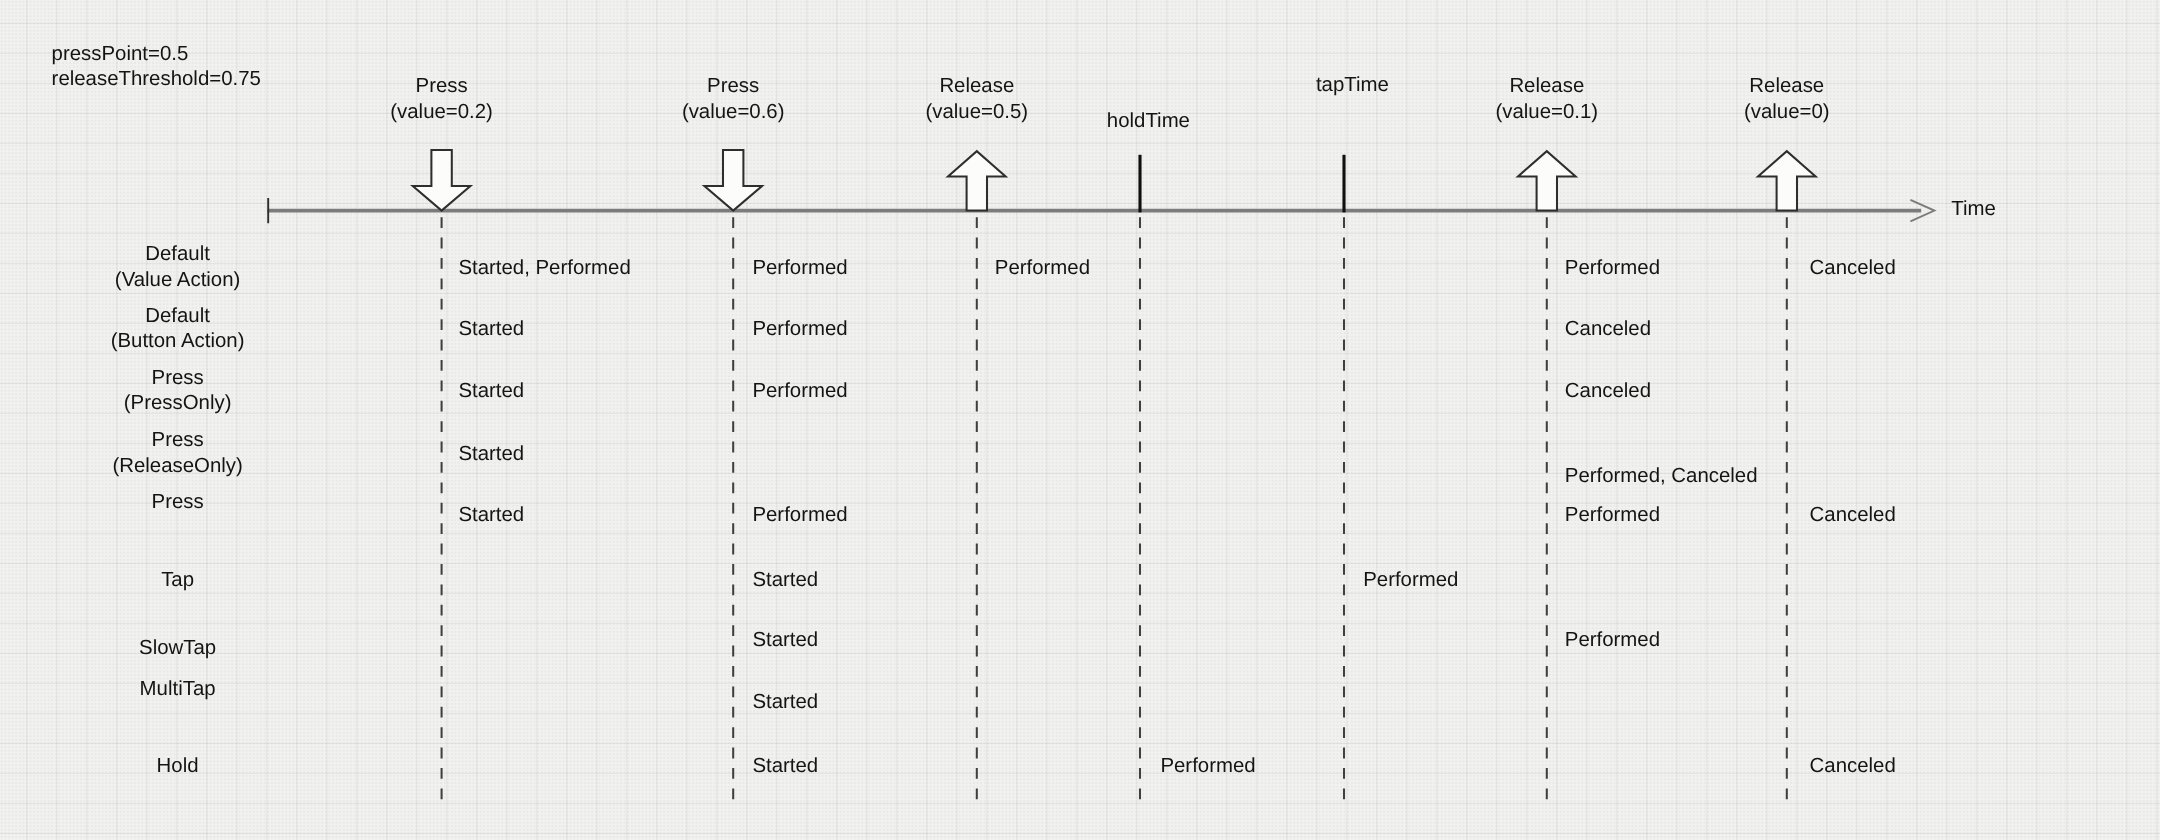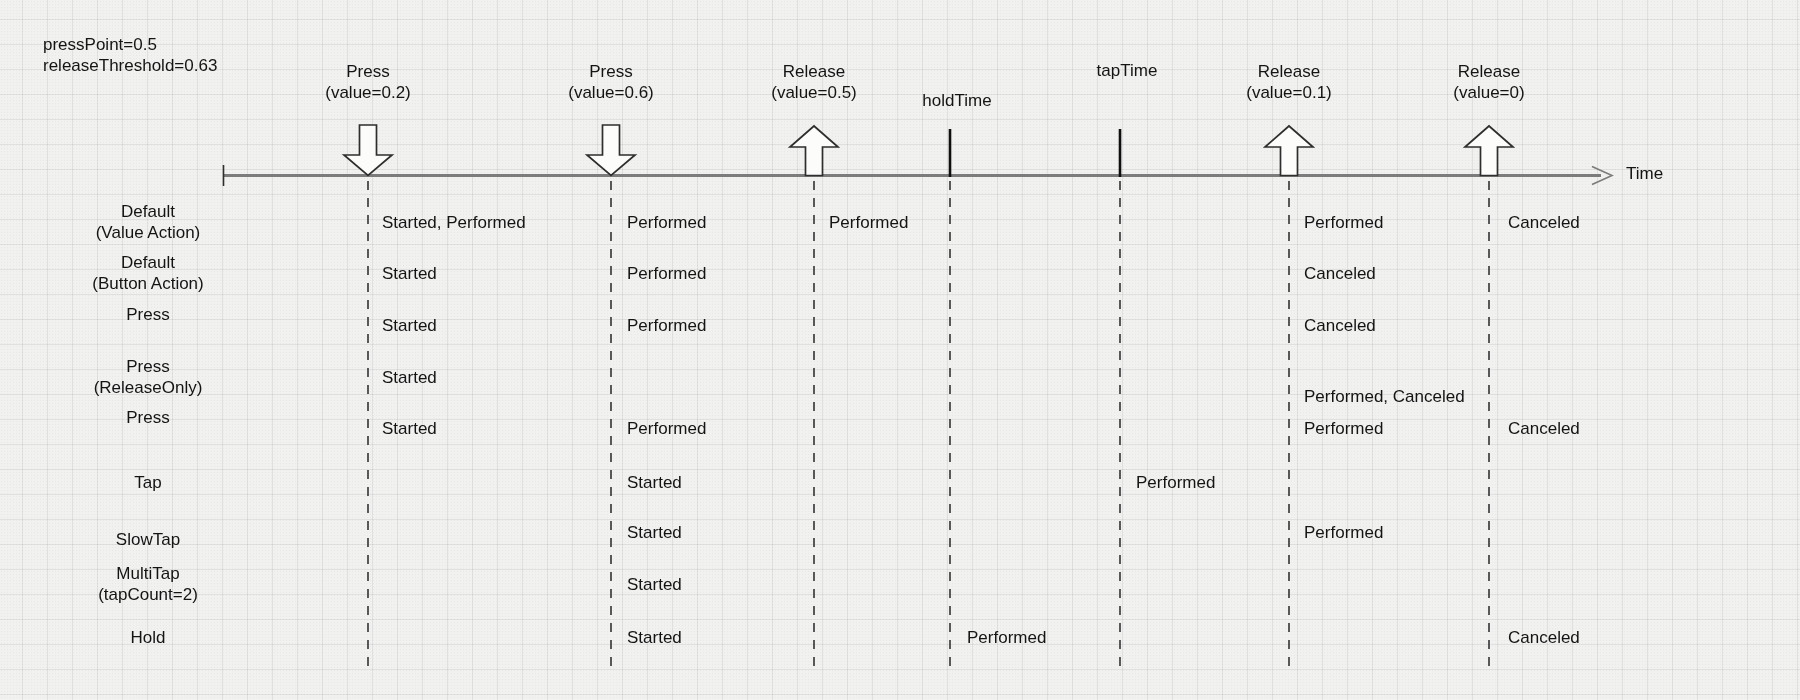--- a/index.html
+++ b/index.html
@@ -40,21 +40,21 @@
       <line x1="1120" y1="181" x2="1120" y2="666" stroke="#3f3f3f" stroke-width="1.7" stroke-dasharray="9 8"></line>
       <line x1="1120" y1="129" x2="1120" y2="177" stroke="#0f0f0f" stroke-width="2.6"></line>
       <line x1="1289" y1="181" x2="1289" y2="666" stroke="#3f3f3f" stroke-width="1.7" stroke-dasharray="9 8"></line>
       <path d="M1280.5,175.5 V147 H1265 L1289,126 L1313,147 H1297.5 V175.5 Z" fill="#fcfcfb" stroke="#2e2e2e" stroke-width="1.7"></path>
       <line x1="1489" y1="181" x2="1489" y2="666" stroke="#3f3f3f" stroke-width="1.7" stroke-dasharray="9 8"></line>
       <path d="M1480.5,175.5 V147 H1465 L1489,126 L1513,147 H1497.5 V175.5 Z" fill="#fcfcfb" stroke="#2e2e2e" stroke-width="1.7"></path>
     </svg>
 
   <div id="params" class="txt">
     <div>pressPoint=0.5</div>
-    <div>releaseThreshold=0.63</div>
+    <div>releaseThreshold=0.75</div>
   </div>
 
   <div id="time-label" class="txt">Time</div>
 
   <div id="labels-layer">
       <div class="txt center" style="left: 368px; top: 61px;">
         <div class="">Press</div>
         <div class="">(value=0.2)</div>
       </div>
       <div class="txt center" style="left: 611px; top: 61px;">
@@ -86,20 +86,21 @@
       <div class="txt" style="left: 1508px; top: 211.5px;">Canceled</div>
       <div class="txt row-label" style="top: 252px;">
         <div class="">Default</div>
         <div class="">(Button Action)</div>
       </div>
       <div class="txt" style="left: 382px; top: 262.5px;">Started</div>
       <div class="txt" style="left: 627px; top: 262.5px;">Performed</div>
       <div class="txt" style="left: 1304px; top: 262.5px;">Canceled</div>
       <div class="txt row-label" style="top: 304px;">
         <div class="">Press</div>
+        <div class="">(PressOnly)</div>
       </div>
       <div class="txt" style="left: 382px; top: 314.5px;">Started</div>
       <div class="txt" style="left: 627px; top: 314.5px;">Performed</div>
       <div class="txt" style="left: 1304px; top: 314.5px;">Canceled</div>
       <div class="txt row-label" style="top: 356px;">
         <div class="">Press</div>
         <div class="">(ReleaseOnly)</div>
       </div>
       <div class="txt" style="left: 382px; top: 366.5px;">Started</div>
       <div class="txt" style="left: 1304px; top: 386px;">Performed, Canceled</div>
@@ -115,21 +116,20 @@
       </div>
       <div class="txt" style="left: 627px; top: 471.5px;">Started</div>
       <div class="txt" style="left: 1136px; top: 471.5px;">Performed</div>
       <div class="txt row-label" style="top: 529px;">
         <div class="">SlowTap</div>
       </div>
       <div class="txt" style="left: 627px; top: 521.5px;">Started</div>
       <div class="txt" style="left: 1304px; top: 521.5px;">Performed</div>
       <div class="txt row-label" style="top: 563px;">
         <div class="">MultiTap</div>
-        <div class="">(tapCount=2)</div>
       </div>
       <div class="txt" style="left: 627px; top: 573.5px;">Started</div>
       <div class="txt row-label" style="top: 626.5px;">
         <div class="">Hold</div>
       </div>
       <div class="txt" style="left: 627px; top: 626.5px;">Started</div>
       <div class="txt" style="left: 967px; top: 626.5px;">Performed</div>
       <div class="txt" style="left: 1508px; top: 626.5px;">Canceled</div>
     </div>
 </div>

